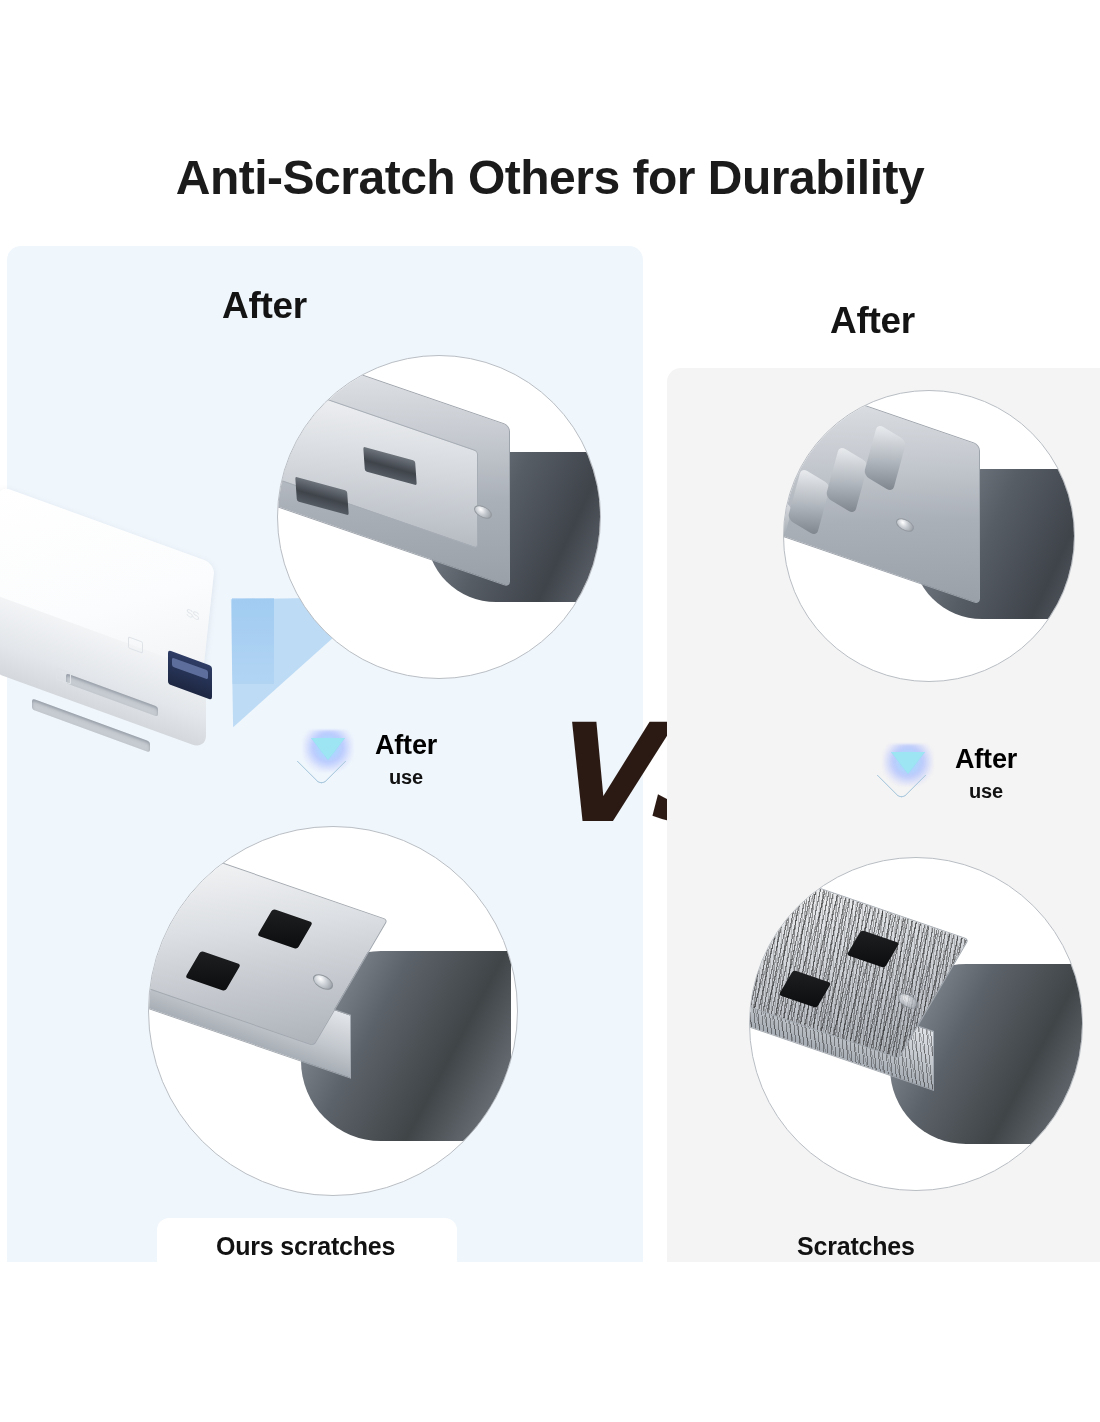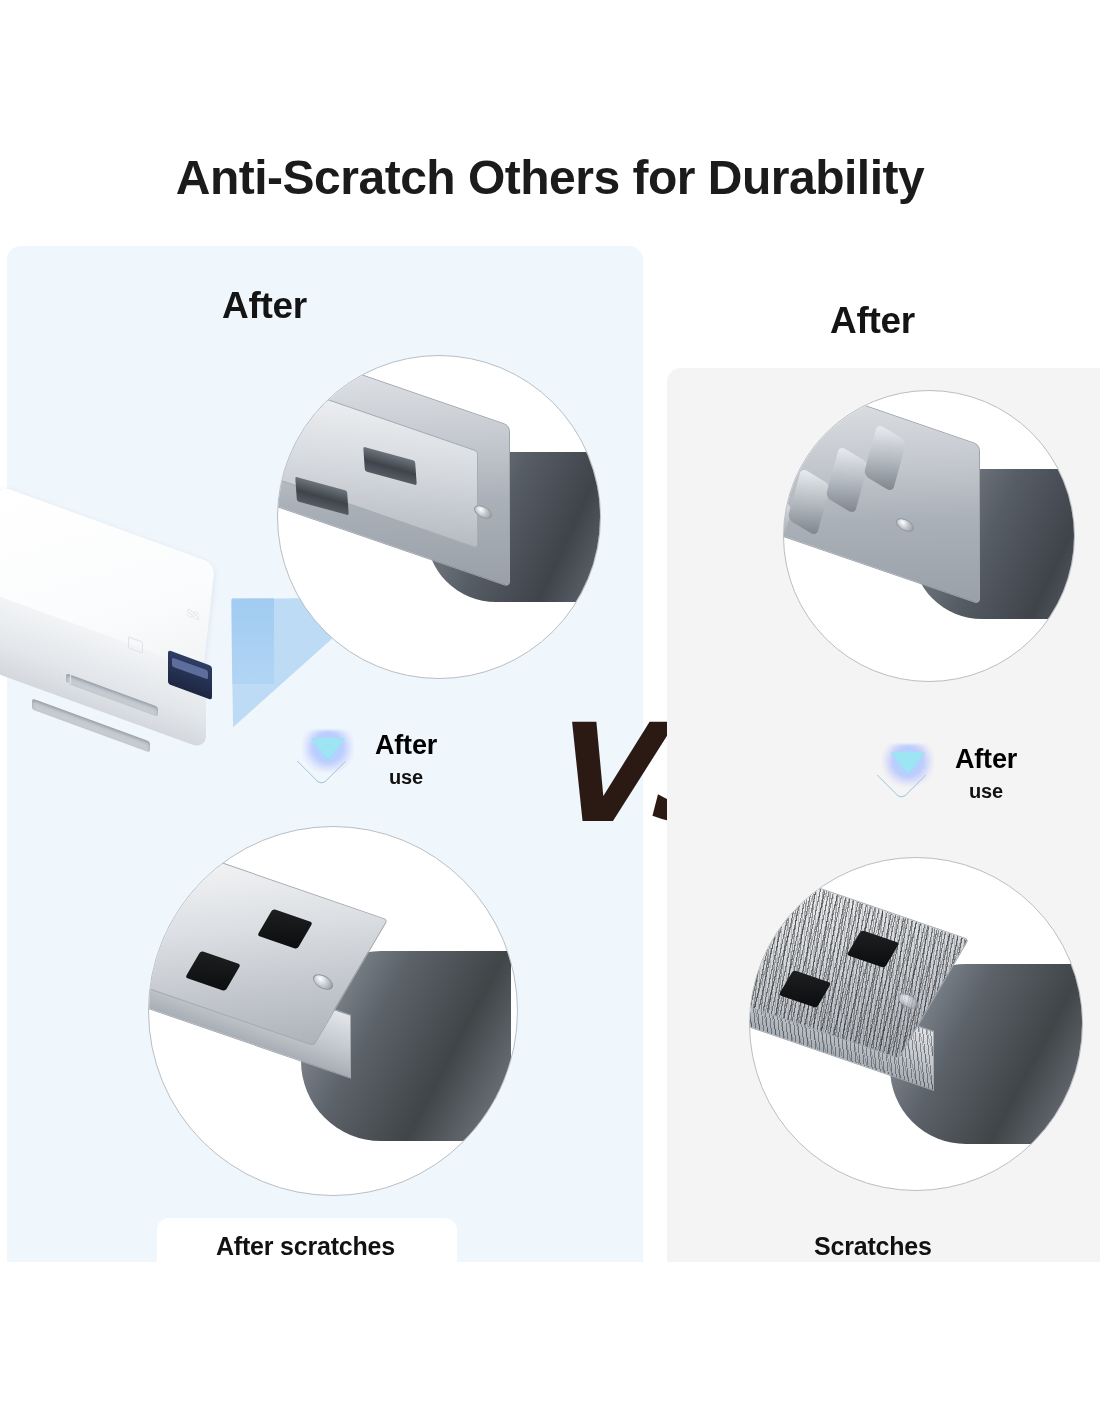--- a/index.html
+++ b/index.html
@@ -240,21 +240,21 @@
   .cap-card{
     position:absolute;left:157px;top:1218px;width:300px;height:70px;
     background:#ffffff;border-radius:12px 12px 0 0;
   }
   .cap{
     position:absolute;
     font-size:25px;font-weight:bold;color:#121212;
     letter-spacing:-0.2px;
   }
   .cap-ours{left:216px;top:1232px;}
-  .cap-others{left:814px;top:1232px;}
+  .cap-others{left:797px;top:1232px;}
 </style>
 </head>
 <body>
 
 <div class="title">Anti-Scratch Others for Durability</div>
 
 <div class="panel-ours"></div>
 <div class="hdr hdr-ours">After</div>
 
 <div class="device">
@@ -341,14 +341,14 @@
     <div class="tri"></div>
     <div class="outline"></div>
   </div>
   <div class="after-txt">
     <div class="after-main">After</div>
     <div class="after-sub">use</div>
   </div>
 </div>
 
 <div class="cap-card"></div>
-<div class="cap cap-ours">After scratches</div>
+<div class="cap cap-ours">Ours scratches</div>
 <div class="cap cap-others">Scratches</div>
 
 </body></html>

